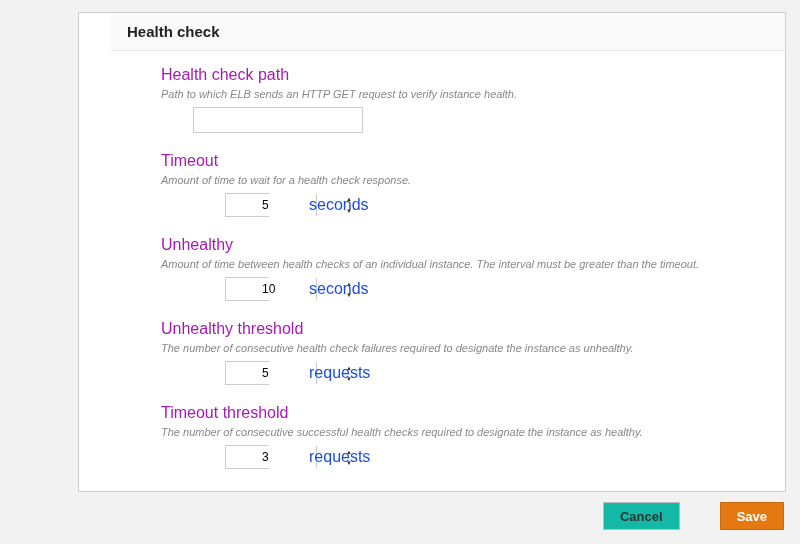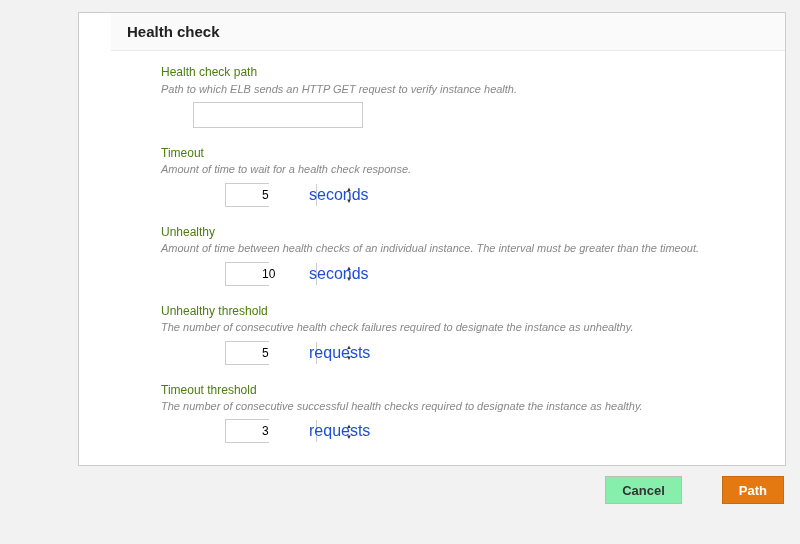--- a/index.html
+++ b/index.html
@@ -32,22 +32,22 @@
     color: #222;
     margin: 0;
   }
   .panel-body {
     padding: 14px 18px 16px 18px;
   }
   .field {
     margin-bottom: 18px;
   }
   .field-label {
-    font-size: 12px;
-    color: #4d7c0f;
+    font-size: 16px;
+    color: #a21caf;
     margin: 0 0 0 0;
     line-height: 1.3;
   }
   .field-desc {
     font-size: 11px;
     color: #888;
     margin: 1px 0 6px 0;
     line-height: 1.3;
     font-style: italic;
   }
@@ -117,21 +117,21 @@
     align-items: center;
     justify-content: center;
     height: 28px;
     padding: 0 16px;
     font-size: 13px;
     cursor: pointer;
     border: 1px solid transparent;
     font-family: inherit;
   }
   .btn-default {
-    background: #86efac;
+    background: #14b8a6;
     color: #333;
     border: 1px solid #bbb;
     font-weight: 600;
   }
   .btn-primary {
     background: #e47911;
     color: #fff;
     border: 1px solid #c96a0f;
     font-weight: 700;
   }
@@ -211,16 +211,16 @@
           </div>
           <span class="unit">requests</span>
         </div>
       </div>
 
     </div>
   </div>
 
   <div class="button-bar">
     <button class="btn btn-default">Cancel</button>
-    <button class="btn btn-primary">Path</button>
+    <button class="btn btn-primary">Save</button>
   </div>
 
 </div>
 
 </body></html>

